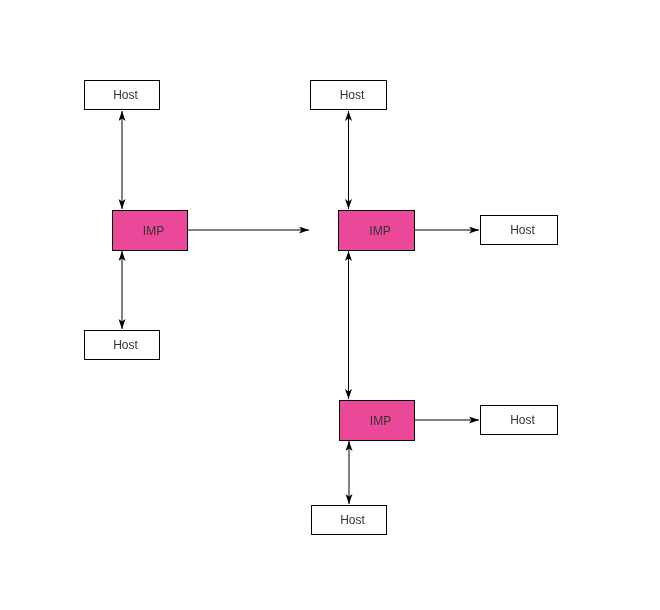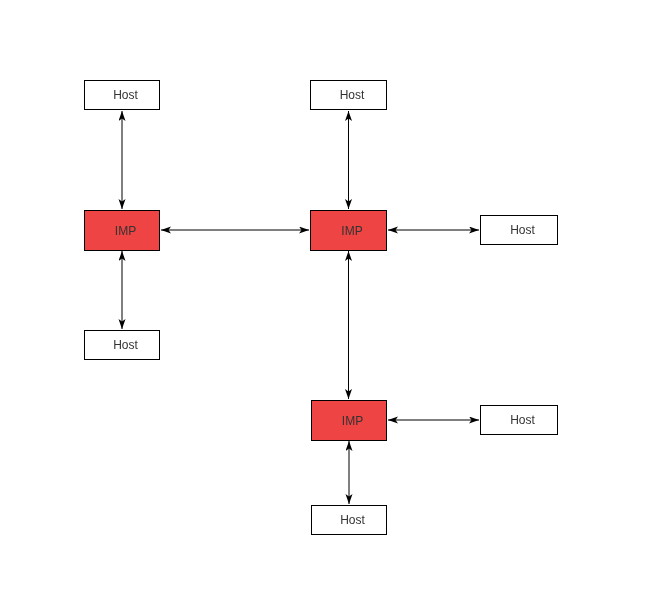--- a/index.html
+++ b/index.html
@@ -28,21 +28,22 @@
     box-sizing: border-box;
     border: 1px solid #000000;
     display: flex;
     align-items: center;
     justify-content: center;
     font-size: 12px;
     color: #333333;
     background: #ffffff;
   }
   .node.imp {
-    background: #ef4444;
+    background: #ec4899;
+    margin-left: 28px;
   }
   .node .label {
     line-height: 1;
     white-space: nowrap;
     padding-left: 7px;
   }
 </style>
 </head>
 <body>
 

